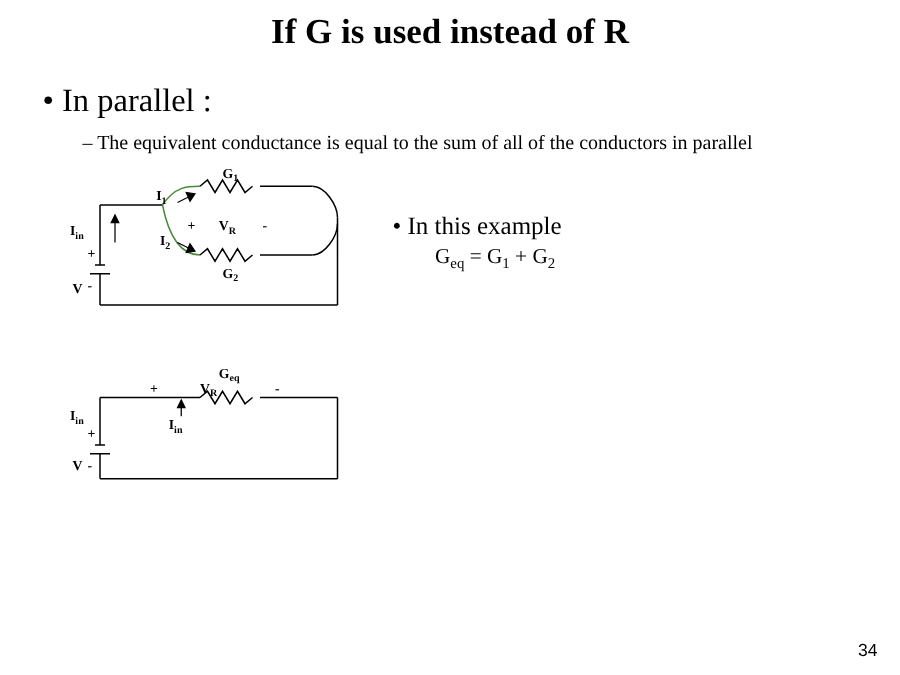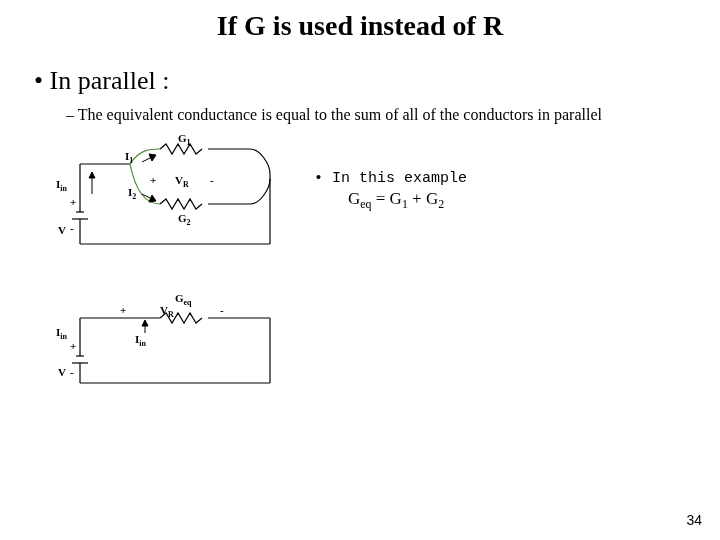--- a/index.html
+++ b/index.html
@@ -48,24 +48,23 @@
     padding-left: 50px;
   }
   .diagram {
     display: block;
     margin-bottom: 24px;
   }
   .right-col {
     padding-top: 36px;
   }
   .bullet-3 {
-    font-size: 15px;
+    font-size: 20px;
     text-indent: -14px;
     padding-left: 28px;
-    font-family: Liberation Mono, monospace;
   }
   .eq-line {
     font-size: 17px;
     padding-left: 48px;
     margin-top: 2px;
   }
   sub { font-size: 0.7em; }
   .pagenum {
     position: absolute;
     bottom: 12px;

